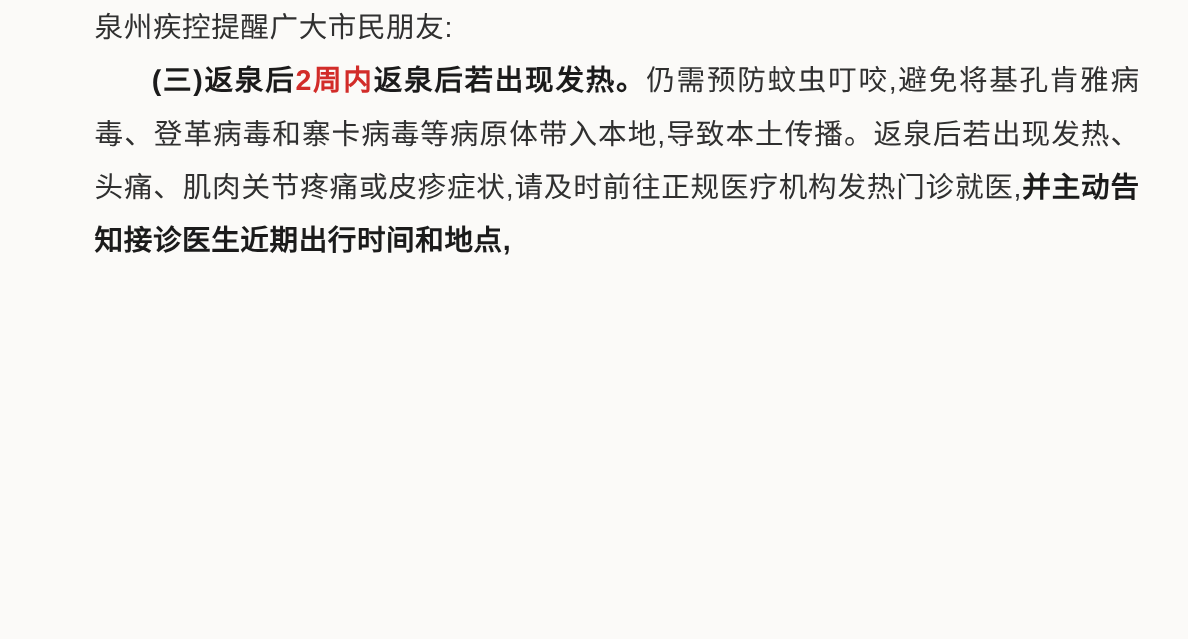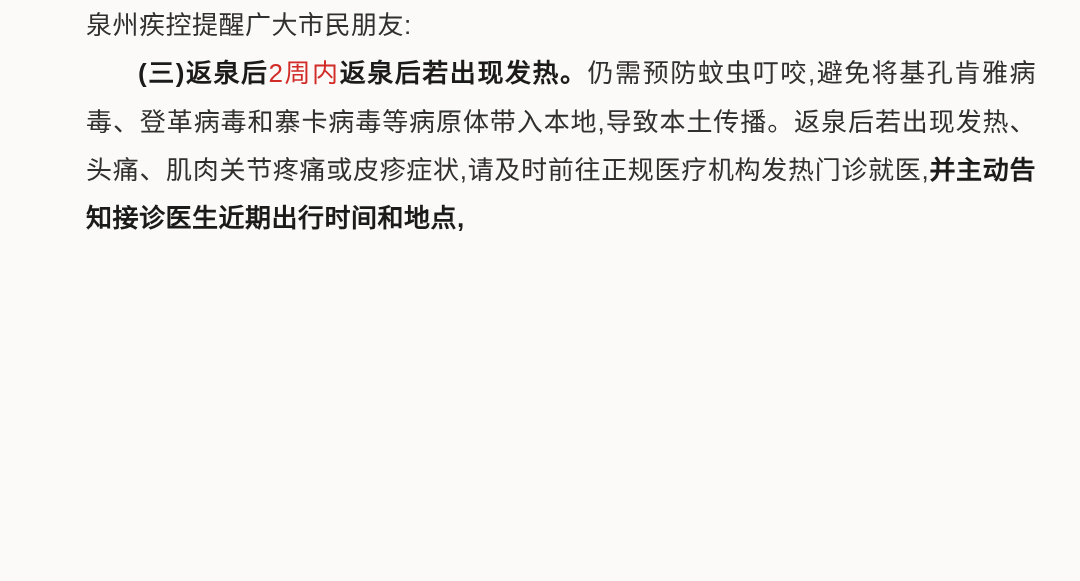--- a/index.html
+++ b/index.html
@@ -35,21 +35,21 @@
     letter-spacing: 0.5px;
   }
   .indent {
     text-indent: 2em;
   }
   .seg-bold {
     font-weight: bold;
     color: var(--bold-color);
   }
   .seg-red {
-    font-weight: normal;
+    font-weight: bold;
     color: var(--highlight-color);
   }
 </style>
 </head>
 <body>
 
 <div class="page">
 
   <p class="line"><span>泉州疾控提醒广大市民朋友:</span></p>
 

